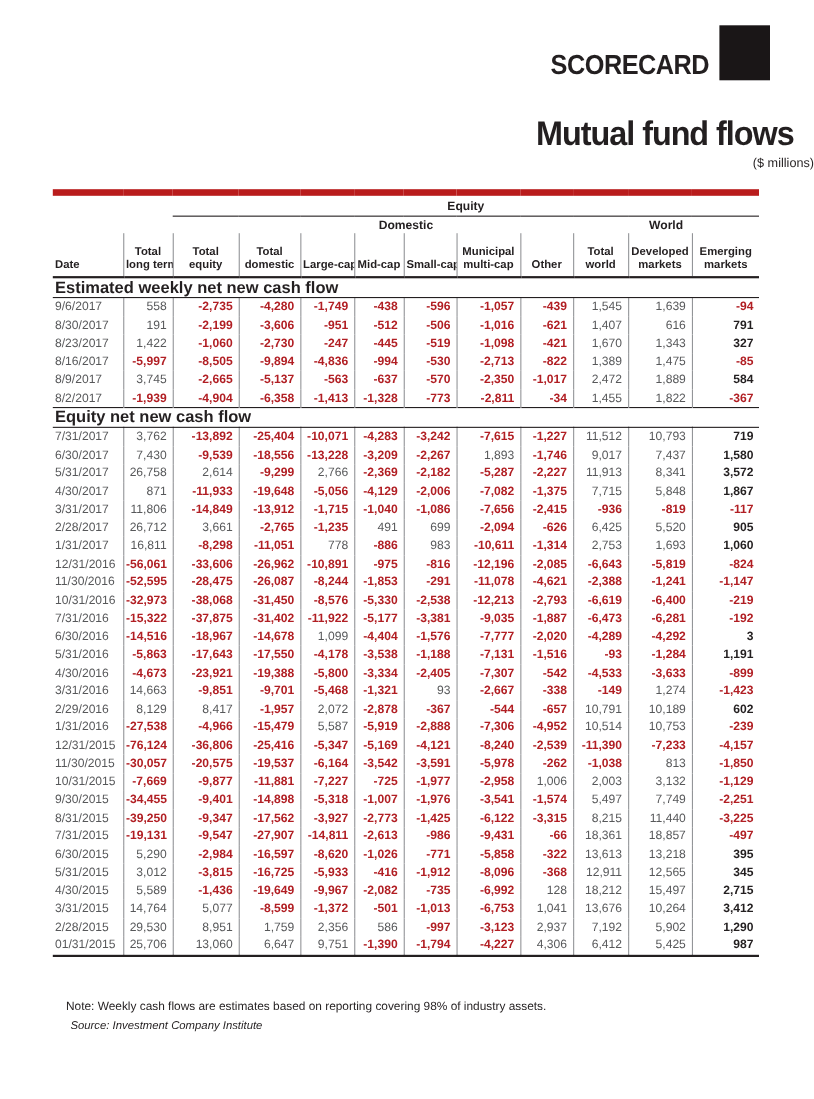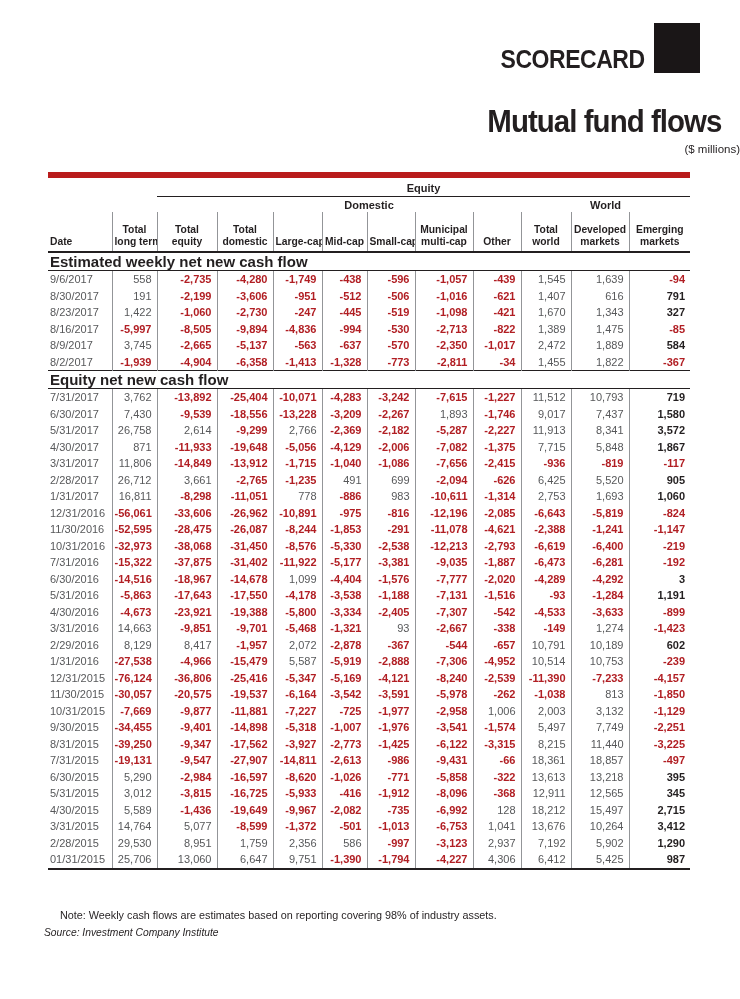--- a/index.html
+++ b/index.html
@@ -39,21 +39,21 @@
   td.num{text-align:right;color:#57585a;font-weight:400;}
   td.neg{color:var(--neg,#b11e23);font-weight:700;}
   td.em{font-weight:700;}
   td.em.pos{color:#231f20;}
   tr.section-row td{border-left:none;border-top:1px solid #231f20;border-bottom:1px solid #231f20;
                     font-weight:700;font-size:15px;color:#231f20;text-align:left;
                     padding:2px 0 2px 2px;line-height:13px;}
 
   
   .note{position:absolute;left:48px;top:909px;font-size:10.8px;color:#231f20;margin-left:12px;}
-  .source{position:absolute;left:44px;top:927px;font-size:10.3px;font-style:italic;color:#231f20;}
+  .source{position:absolute;left:64px;top:927px;font-size:10.3px;font-style:italic;color:#231f20;}
 </style>
 </head>
 <body>
 
 <div class="page">
 
   <div class="masthead">
     <span class="masthead-label">SCORECARD</span>
     <span class="masthead-square"></span>
   </div>

